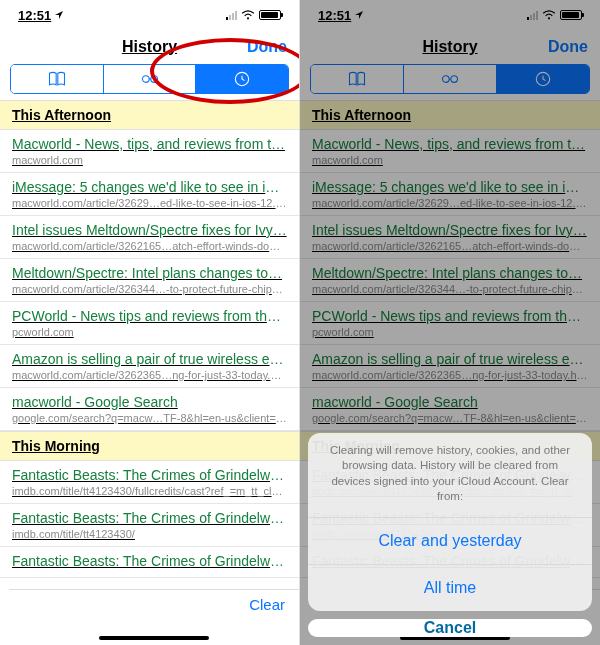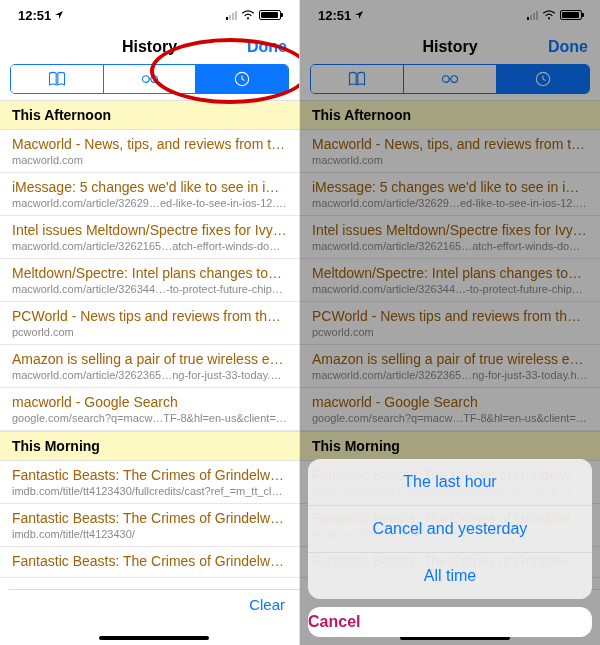--- a/index.html
+++ b/index.html
@@ -1,18 +1,18 @@
 <!DOCTYPE html>
 <html><head>
 <meta charset="utf-8">
 <style>
   * { box-sizing: border-box; margin: 0; padding: 0; }
   html, body { width: 600px; height: 645px; font-family: -apple-system, "Helvetica Neue", Arial, sans-serif; background:#fff; overflow:hidden; }
   .stage { position:relative; width:600px; height:645px; display:flex; }
-  .phone { position:relative; width:300px; height:645px; background:#fff; overflow:hidden; border-right:1px solid #ddd; }
+  .phone { position:relative; width:300px; height:645px; background:#fff; overflow:hidden; border-right:1px solid #ddd;text-decoration:underline; }
   .phone:last-child { border-right:none; }
   .statusbar { height:30px; display:flex; align-items:center; justify-content:space-between; padding:0 18px; font-size:13px; font-weight:600; color:#000; }
   .status-right { display:flex; align-items:center; gap:4px; }
   .signal { display:flex; align-items:flex-end; gap:1px; height:10px; }
   .signal span { width:2px; background:rgba(0,0,0,0.25); }
   .signal span.on { background:#000; }
   .signal span:nth-child(1){height:3px}
   .signal span:nth-child(2){height:5px}
   .signal span:nth-child(3){height:7px}
   .signal span:nth-child(4){height:9px}
@@ -26,32 +26,32 @@
   .seg { height:30px; margin:0 10px 6px 10px; display:flex; border:1px solid #0b76ff; border-radius:5px; overflow:hidden; }
   .seg .segbtn { flex:1; display:flex; align-items:center; justify-content:center; background:#fff; }
   .seg .segbtn + .segbtn { border-left:1px solid #0b76ff; }
   .seg .segbtn.sel { background:#0b76ff; }
   .seg .segbtn svg { width:20px; height:20px; }
   .seg .segbtn.sel svg { stroke:#fff; }
   .seg .segbtn svg { stroke:#0b76ff; fill:none; stroke-width:1.3; }
   .list { height:calc(645px - 30px - 34px - 36px - 30px); overflow:hidden; }
   .section-hdr { background:#fef9c3; color:#000; font-size:14px; font-weight:600; padding:6px 12px; border-top:1px solid #e0e0e0; border-bottom:1px solid #e0e0e0;}
   .row { padding:6px 12px; border-bottom:1px solid #e6e6e6; background:#fff; }
-  .row .t { font-size:14px; color:#a16207; white-space:nowrap; overflow:hidden; text-overflow:ellipsis; }
+  .row .t { font-size:14px; color:#15803d; white-space:nowrap; overflow:hidden; text-overflow:ellipsis; }
   .row .u { font-size:11px; color:#8a8a8a; white-space:nowrap; overflow:hidden; text-overflow:ellipsis; margin-top:2px; }
   .bottombar { position:absolute; bottom:0; left:9px; right:0; height:56px; border-top:1px solid #ddd; background:#fff; }
   .clearbtn { position:absolute; right:14px; top:6px; color:#0b76ff; font-size:15px; }
   .homeind { position:absolute; bottom:5px; left:50%; transform:translateX(-50%); width:110px; height:4px; background:#000; border-radius:3px; }
   .dimmer { position:absolute; inset:0; background:rgba(0,0,0,0.35); pointer-events:none; }
   .sheet { position:absolute; left:8px; right:8px; bottom:8px; }
   .sheet-box { background:#f0f0f0ee; border-radius:12px; overflow:hidden; }
   .sheet-msg { padding:10px 18px 12px; font-size:11.5px; color:#7a7a7a; text-align:center; line-height:1.35; border-bottom:1px solid #d9d9d9;}
   .sheet-opt { text-align:center; padding:14px 0; font-size:16px; color:#0b76ff; border-bottom:1px solid #d9d9d9; background:#fff0; }
   .sheet-opt:last-child { border-bottom:none; }
-  .sheet-cancel { margin-top:8px; background:#fff; border-radius:12px; text-align:left; padding:6px 0; font-size:16px; font-weight:600; color:#be185d; }
+  .sheet-cancel { margin-top:8px; background:#fff; border-radius:12px; text-align:center; padding:0 0; font-size:16px; font-weight:600; color:#0369a1; }
   .annot-ellipse { position:absolute; border:4px solid #d10000; border-radius:50%; pointer-events:none; }
   .loc-arrow { display:inline-block; margin-left:3px; }
 </style>
 </head>
 <body>
 
 <div class="stage">
 
   <div class="phone">
     <div class="statusbar">
@@ -262,21 +262,21 @@
     </div>
 
     <div class="bottombar">
       <div class="homeind"></div>
     </div>
 
     <div class="dimmer"></div>
 
     <div class="sheet">
       <div class="sheet-box">
-        <div class="sheet-opt">The last hour</div>
-        <div class="sheet-opt">Cancel and yesterday</div>
+        <div class="sheet-msg">Clearing will remove history, cookies, and other browsing data. History will be cleared from devices signed into your iCloud Account. Clear from:</div>
+        <div class="sheet-opt">Clear and yesterday</div>
         <div class="sheet-opt">All time</div>
       </div>
       <div class="sheet-cancel">Cancel</div>
     </div>
   </div>
 
 </div>
 
 </body></html>

